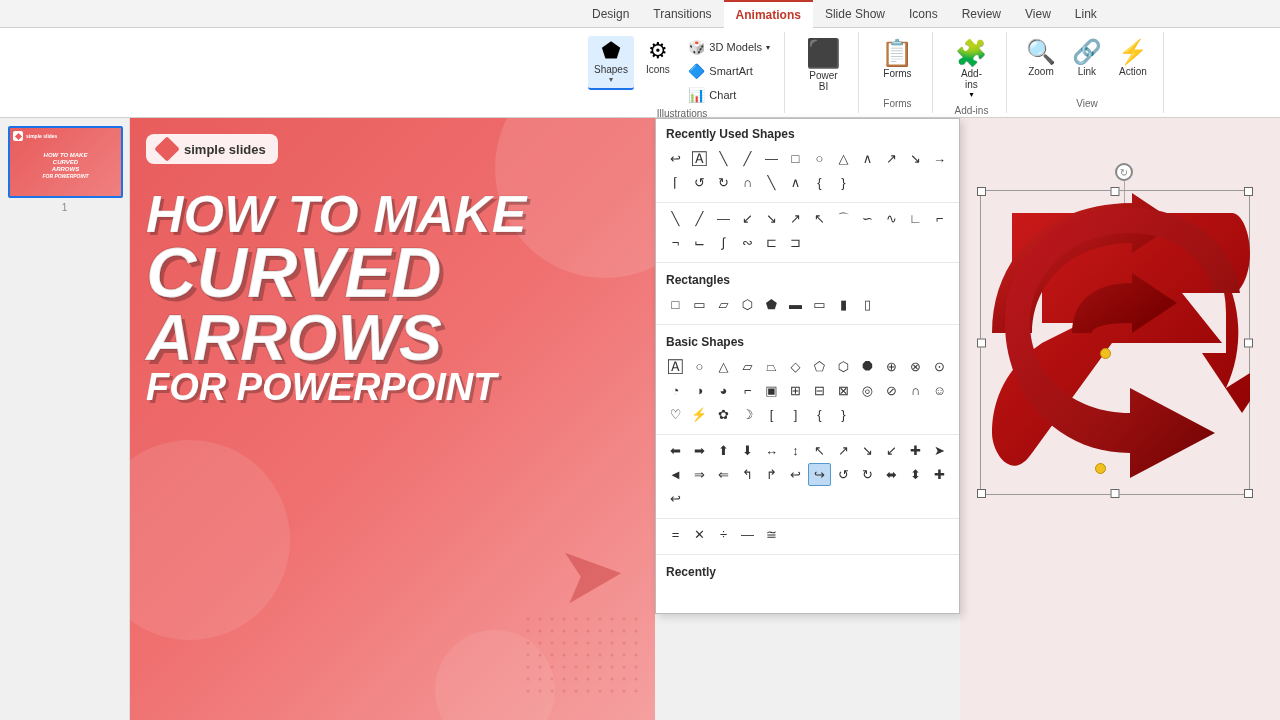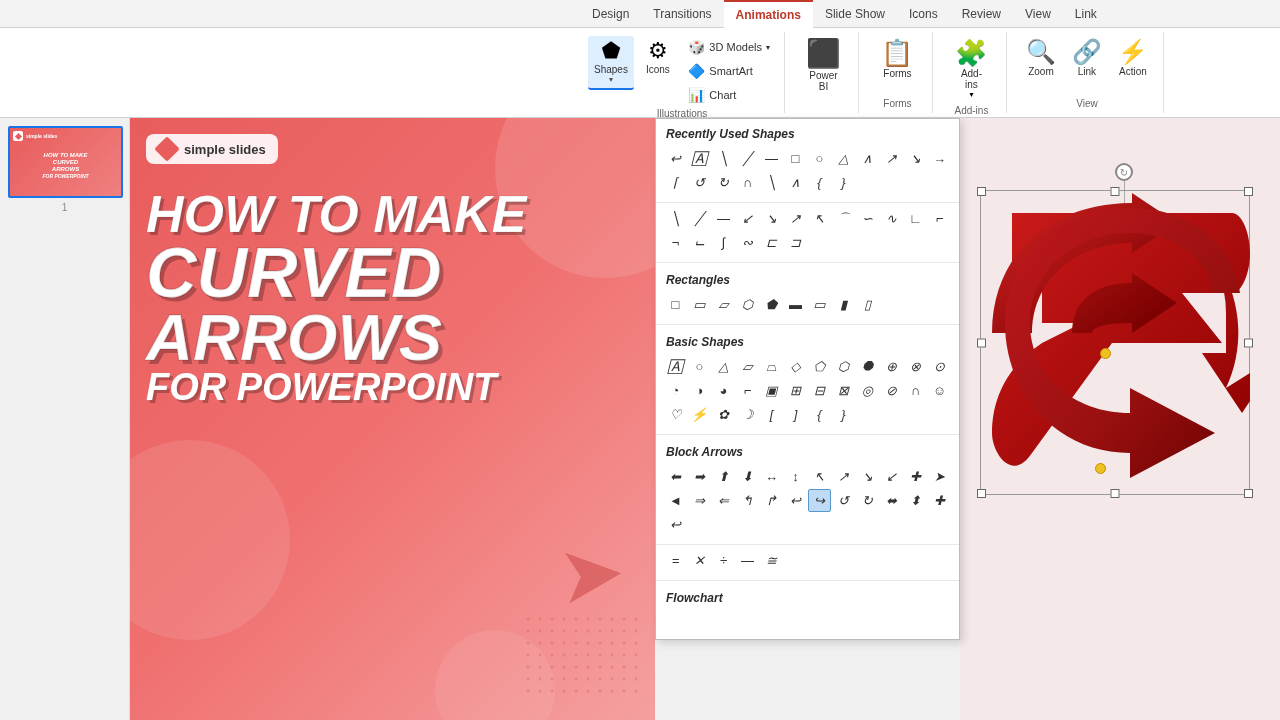--- a/index.html
+++ b/index.html
@@ -23,21 +23,21 @@
     .ribbon-btn-small { display: flex; align-items: center; gap: 4px; cursor: pointer; padding: 3px 6px; border-radius: 3px; font-size: 11px; color: #333; }
     .ribbon-btn-small-icon { font-size: 14px; }
 
     .shapes-btn { background: #ddeeff; border-bottom: 2px solid #1a73e8; }
 
     .group-top { display: flex; flex-direction: row; gap: 2px; flex: 1; align-items: flex-start; }
     .group-sub { display: flex; flex-direction: column; gap: 2px; }
 
     
     .panel-container { position: absolute; top: 118px; left: 655px; width: 305px; background: white; border: 1px solid #bbb; box-shadow: 3px 3px 8px rgba(0,0,0,0.15); z-index: 300; overflow: hidden; }
-    .panel-inner { max-height: 580px; overflow-y: scroll; padding-right: 0; font-style: italic; }
+    .panel-inner { max-height: 580px; overflow-y: scroll; padding-right: 0; }
     .panel-inner::-webkit-scrollbar { width: 12px; }
     .panel-inner::-webkit-scrollbar-track { background: #f5f5f5; }
     .panel-inner::-webkit-scrollbar-thumb { background: #ccc; border: 1px solid #bbb; }
 
     .sec-header { font-size: 12px; font-weight: 700; color: #2c2c2c; padding: 8px 10px 4px 10px; display: flex; align-items: center; }
     .shapes-row { display: flex; flex-wrap: wrap; padding: 2px 8px 6px 8px; gap: 1px; }
     .s { width: 23px; height: 23px; display: inline-flex; align-items: center; justify-content: center; font-size: 13px; cursor: pointer; border-radius: 2px; color: #333; }
     .s.sel { background: #bedaf5; border: 1px solid #5599cc; }
     hr.sec-div { border: none; border-top: 1px solid #e8e8e8; margin: 2px 0; }
   </style>
@@ -284,23 +284,20 @@
       <div class="s">⚡</div>
       <div class="s">✿</div>
       <div class="s">☽</div>
       <div class="s">[</div>
       <div class="s">]</div>
       <div class="s">{</div>
       <div class="s">}</div>
     </div>
     <hr class="sec-div">
 
-    <div class="sec-header">
-      <span>Block Arrows</span>
-    </div>
     <div class="shapes-row">
       <div class="s">⬅</div>
       <div class="s">➡</div>
       <div class="s">⬆</div>
       <div class="s">⬇</div>
       <div class="s">↔</div>
       <div class="s">↕</div>
       <div class="s">↖</div>
       <div class="s">↗</div>
       <div class="s">↘</div>
@@ -326,21 +323,21 @@
     <div class="shapes-row">
       <div class="s">=</div>
       <div class="s">✕</div>
       <div class="s">÷</div>
       <div class="s">—</div>
       <div class="s">≅</div>
     </div>
     <hr class="sec-div">
 
     <div class="sec-header">
-      <span>Flowchart</span>
+      <span>Recently</span>
     </div>
     <div style="height:30px;"></div>
   </div>
 </div>
 
 <div style="position:absolute; top:118px; left:960px; width:320px; height:602px; background:#f5e8e8;">
 
   <div style="position:absolute; top:45px; left:155px; display:flex; flex-direction:column; align-items:center;">
     <div style="width:18px; height:18px; border:2px solid #888; border-radius:50%; display:flex; align-items:center; justify-content:center; background:white; font-size:10px; color:#888;">↻</div>
     <div style="width:1px; height:25px; background:#aaa;"></div>

